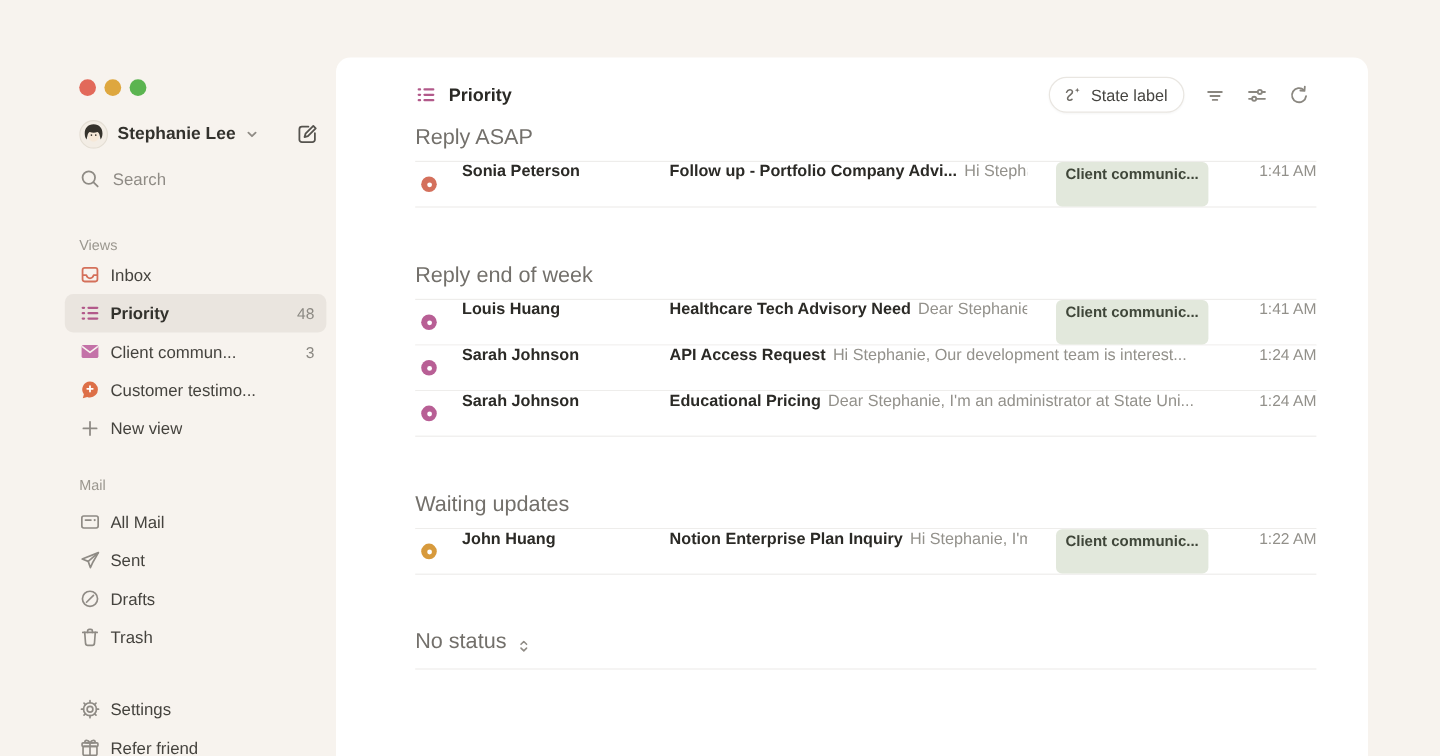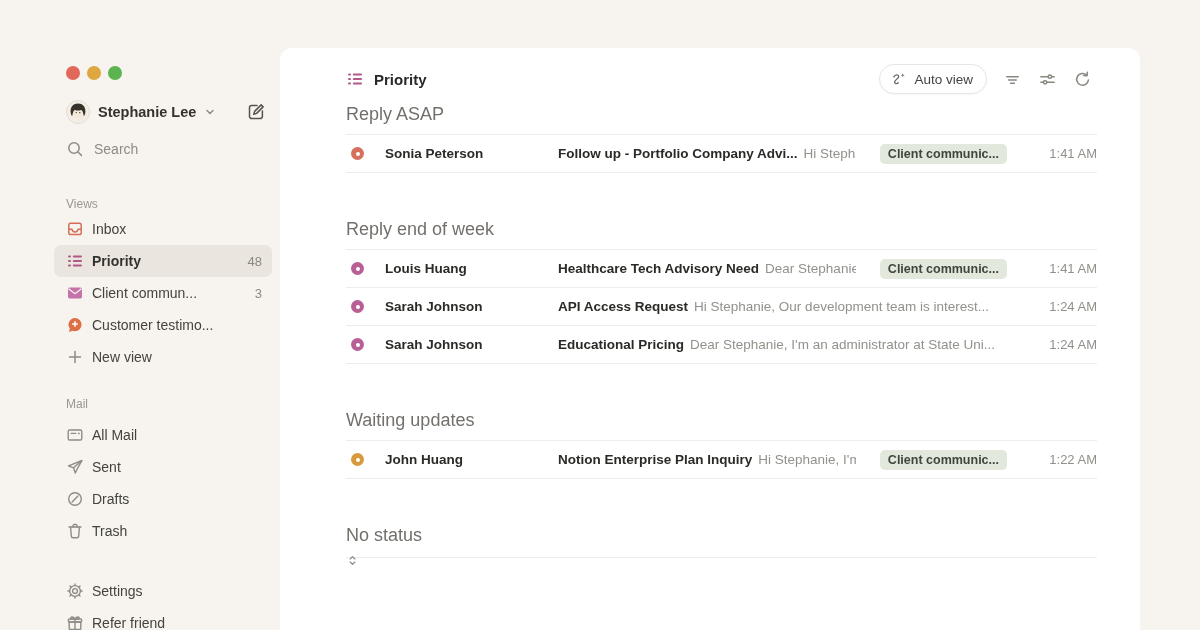--- a/index.html
+++ b/index.html
@@ -52,41 +52,41 @@
     box-shadow:0 1px 2px rgba(0,0,0,0.04);
   }
   .tool-icon { display:flex; cursor:pointer; }
   .content { padding:0 43px 0 66px; }
   .section { }
   .section.later { margin-top:46px; }
   .section-label-row { height:20px; display:flex; align-items:center; gap:7px; margin-top:4px; margin-bottom:10px; }
   .section-label { font-size:18px; color:#73706b; }
   .section-divider { height:1px; background:#eeedeb; }
   .mail-row {
-    height:38px; display:flex; align-items:center;
+    height:38px; display:flex; 
     border-bottom:1px solid #eeedeb; cursor:pointer; background:#fff;
   }
   .dot-col { width:39px; display:flex; align-items:center; flex:none; }
   .status-dot {
     width:13px; height:13px; border-radius:50%; margin-left:5px;
     display:flex; align-items:center; justify-content:center;
   }
   .status-dot::after { content:""; width:4px; height:4px; border-radius:50%; background:#fff; }
   .sender { width:173px; flex:none; font-size:13.5px; font-weight:700; color:#2b2a26; white-space:nowrap; overflow:hidden; }
   .mid { flex:1; min-width:0; white-space:nowrap; overflow:hidden; font-size:13.5px; }
   .subject { font-weight:700; color:#2b2a26; }
   .snippet { color:#93918b; margin-left:6px; }
   .badge {
     flex:none; margin-left:24px; margin-right:18px;
     background:#e2e8dc; color:#3f4639; font-size:12.5px; font-weight:700;
     padding:3px 8px; border-radius:5px; white-space:nowrap;
   }
   .time { width:72px; flex:none; text-align:right; font-size:13px; color:#92908a; }
   .collapsed-row { margin-top:46px; }
-  .collapsed-head { height:20px; display:flex; align-items:flex-start; gap:8px; margin-bottom:12px; cursor:pointer;flex-direction:column; }
+  .collapsed-head { height:20px; display:flex; align-items:flex-end; gap:8px; margin-bottom:12px; cursor:pointer; }
   svg { display:block; }
 </style>
 </head>
 <body>
 
 <div class="sidebar">
 
   <div class="traffic-lights">
     <div class="tl" style="background:#e2695a"></div>
     <div class="tl" style="background:#dea73f"></div>
@@ -270,21 +270,21 @@
       <span class="page-title">Priority</span>
     </div>
     <div class="toolbar">
       <div class="auto-label-btn">
         <span>
           <svg width="16" height="16" viewBox="0 0 18 18" fill="none" stroke="#6f6c66" stroke-width="1.5" stroke-linecap="round">
             <path d="M3.2 6.6C4.6 3.6 8.2 3.7 8.7 6.1 9.2 8.6 4.6 9.3 4.1 12.2c-.3 2 2.6 2.6 4.1 1.1"></path>
             <path d="M13.2 2.4l.6 1.7 1.7.6-1.7.6-.6 1.7-.6-1.7-1.7-.6 1.7-.6z" fill="#6f6c66" stroke="none"></path>
           </svg>
         </span>
-        <span>Auto view</span>
+        <span>State label</span>
       </div>
       <span class="tool-icon">
         <svg width="19" height="19" viewBox="0 0 20 20" fill="none" stroke="#8a8780" stroke-width="1.6" stroke-linecap="round">
           <path d="M4 7h12M6 10.5h8M8 14h4"></path>
         </svg>
       </span>
       <span class="tool-icon">
         <svg width="19" height="19" viewBox="0 0 20 20" fill="none" stroke="#8a8780" stroke-width="1.6" stroke-linecap="round">
           <path d="M3 7h7.5M14.5 7H17M3 13h2.5M9.5 13H17"></path>
           <circle cx="12.5" cy="7" r="1.8" fill="#fff"></circle>

